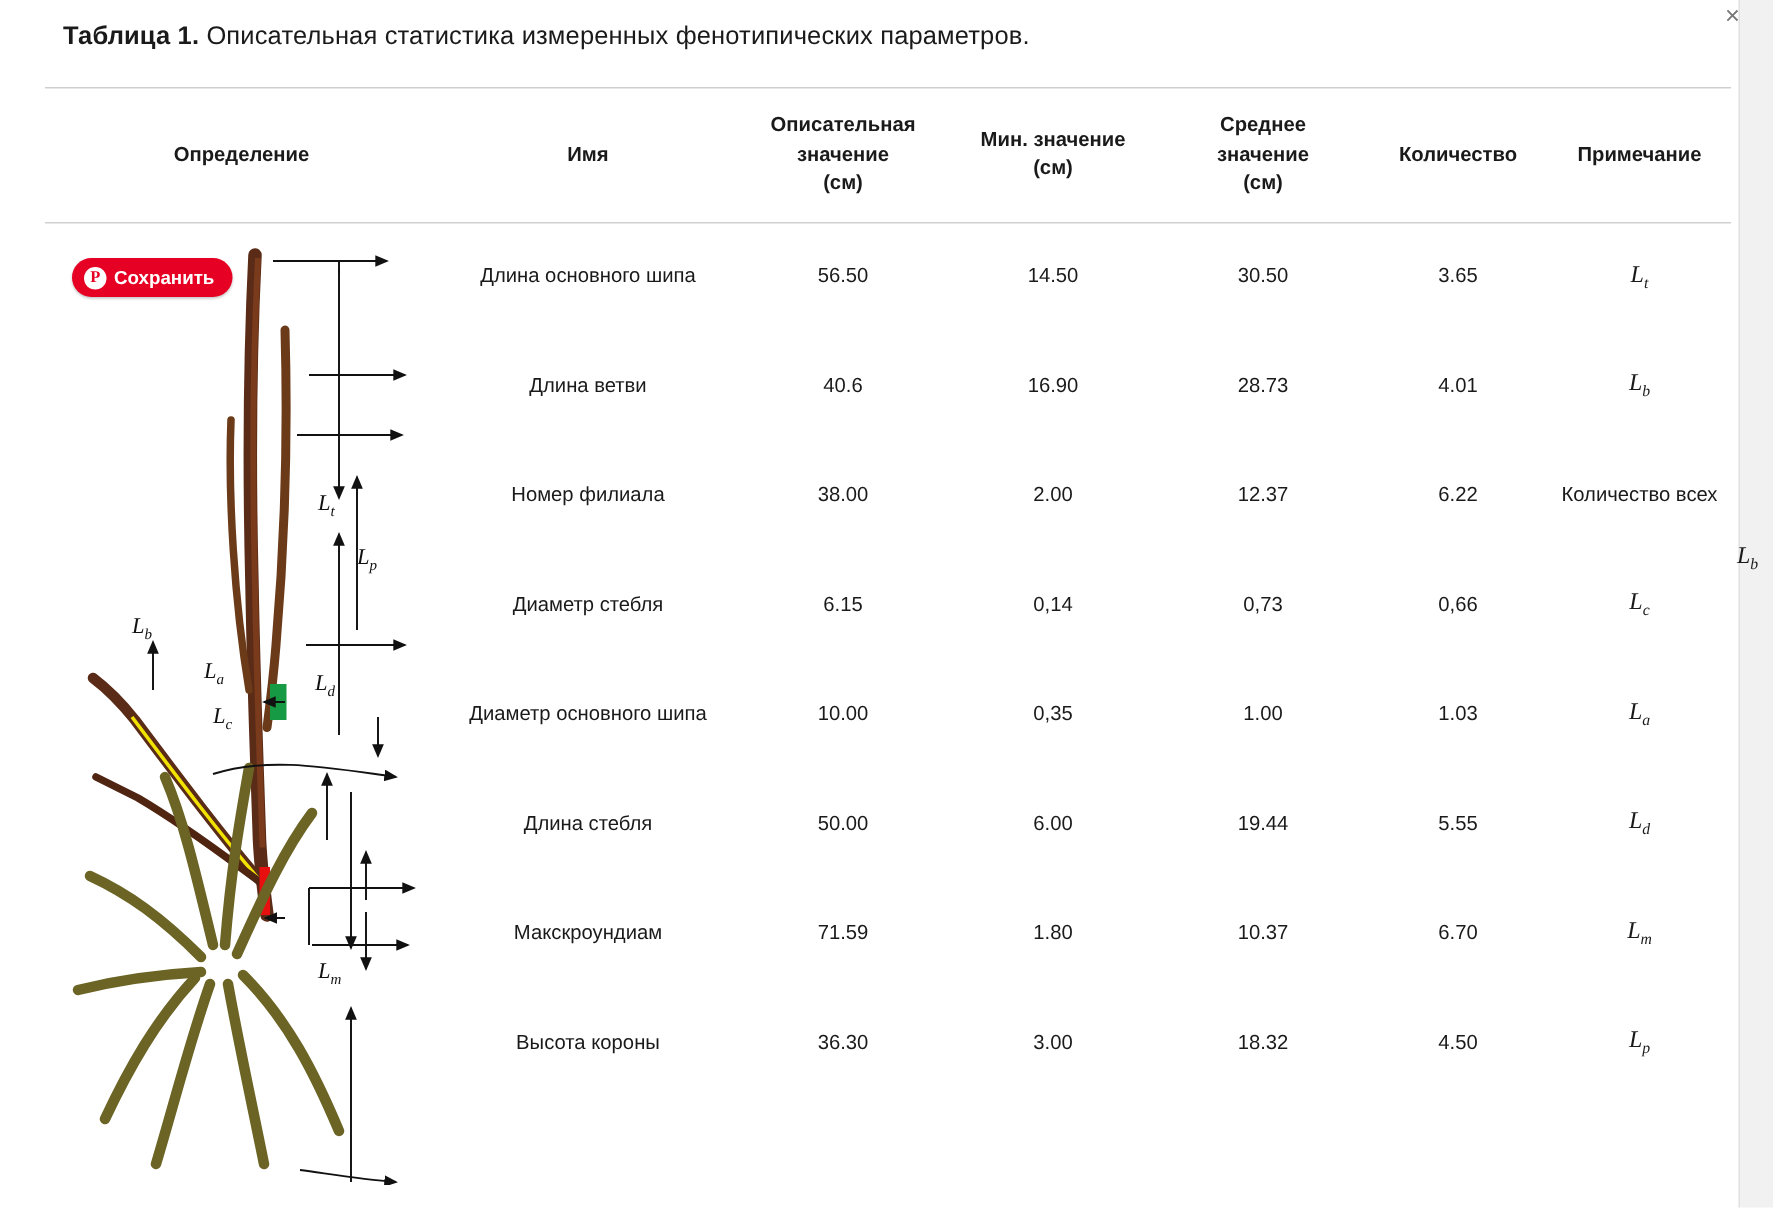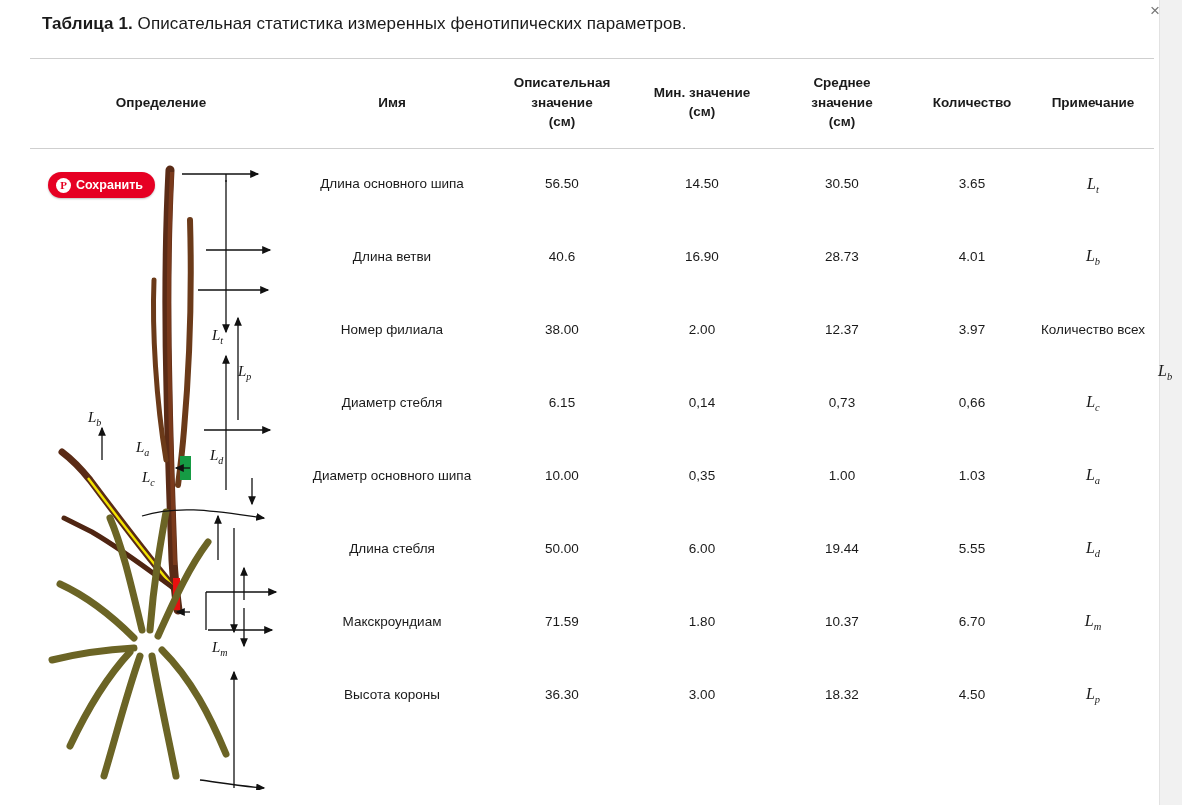--- a/index.html
+++ b/index.html
@@ -232,21 +232,21 @@
           <td>16.90</td>
           <td>28.73</td>
           <td>4.01</td>
           <td><span class="sym"><span>L</span><sub>b</sub></span></td>
         </tr>
         <tr>
           <td>Номер филиала</td>
           <td>38.00</td>
           <td>2.00</td>
           <td>12.37</td>
-          <td>3.97</td>
+          <td>6.22</td>
           <td class="note-txt">Количество всех</td>
         </tr>
         <tr>
           <td>Диаметр стебля</td>
           <td>6.15</td>
           <td>0,14</td>
           <td>0,73</td>
           <td>0,66</td>
           <td><span class="sym"><span>L</span><sub>c</sub></span></td>
         </tr>

